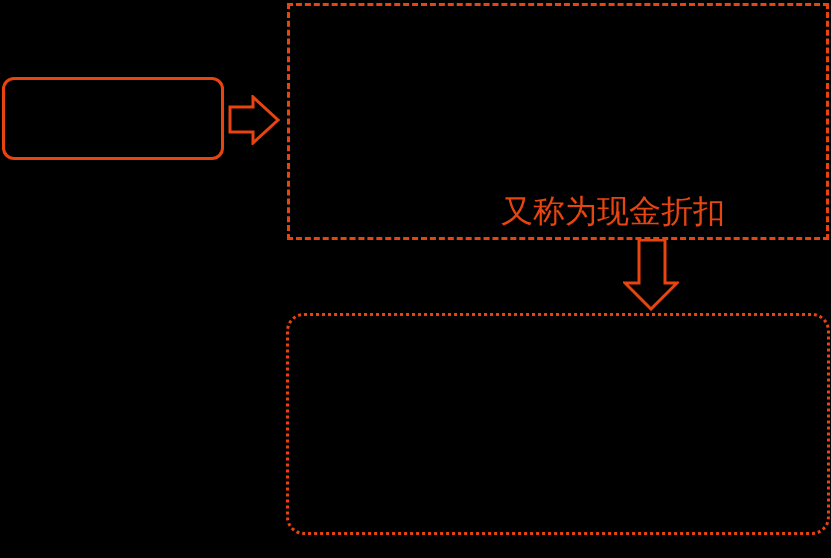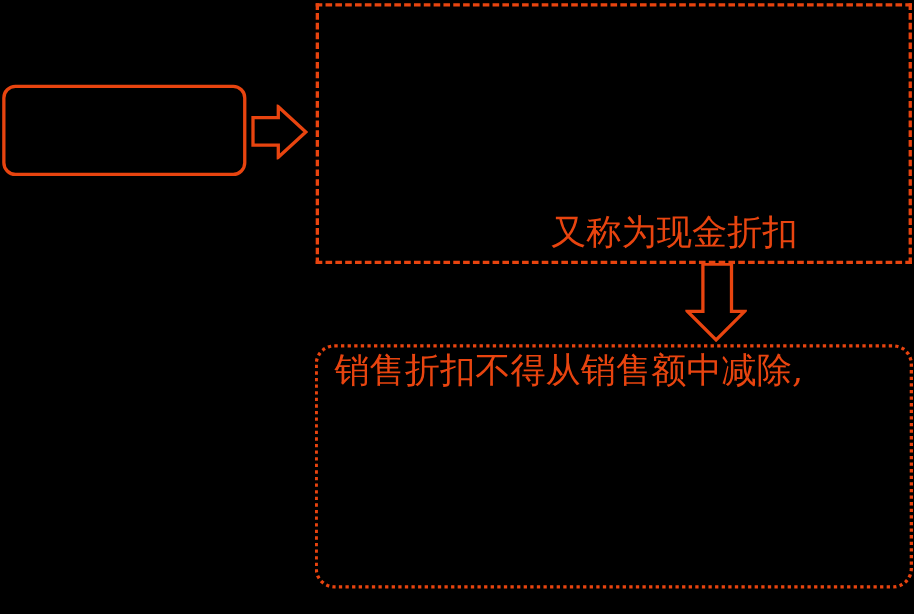--- a/index.html
+++ b/index.html
@@ -81,15 +81,14 @@
   <div class="shape top-box"></div>
 
   <span class="shape top-caption">又称为现金折扣</span>
 
   <svg class="shape arrow-down-svg" viewBox="0 0 56 72" xmlns="http://www.w3.org/2000/svg">
     <polygon class="arrow-outline" points="16,1 42,1 42,44 54,44 28,70 2,44 16,44"></polygon>
   </svg>
 
   <div class="shape bottom-box"></div>
 
-  <span class="shape bottom-text">销售折扣不得从销售额中减除,</span>
 
 </div>
 
 </body></html>

